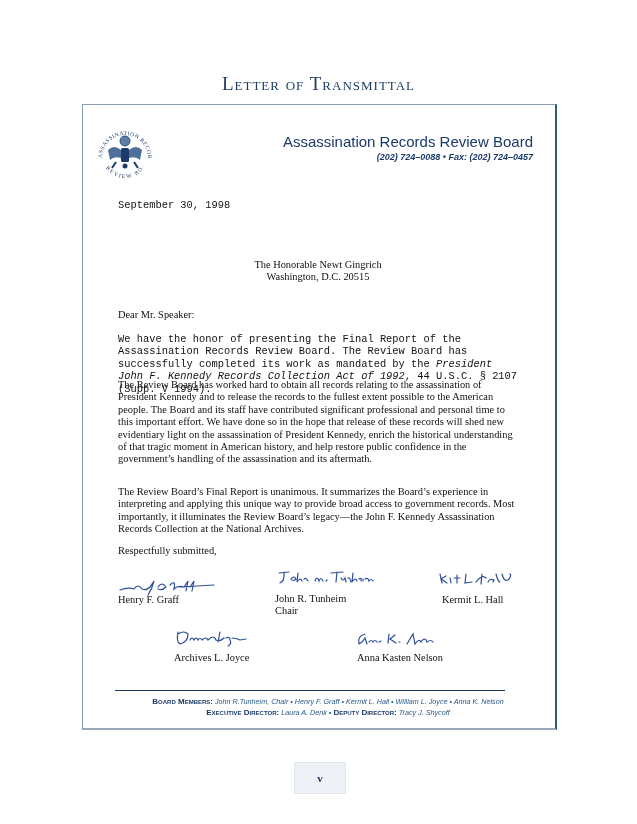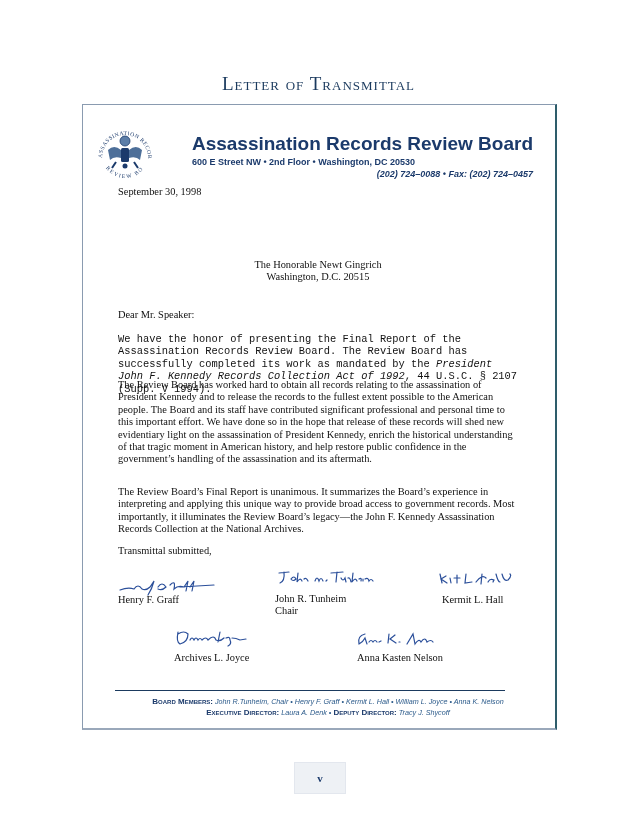--- a/index.html
+++ b/index.html
@@ -1,25 +1,25 @@
 <!DOCTYPE html>
 <html><head>
 <meta charset="utf-8">
 <style>
   html, body { margin: 0; padding: 0; background: #ffffff; }
   body { width: 637px; height: 824px; position: relative; overflow: hidden; font-family: "Liberation Serif", serif; color: #111; }
   .title { position: absolute; top: 73px; left: 0; width: 637px; text-align: center; font-family: "Liberation Serif", serif; color: #1b3a5e; font-size: 19px; letter-spacing: 1px; font-variant: small-caps; }
   .frame { position: absolute; left: 82px; top: 104px; width: 472px; height: 623px; border: 1px solid #8a9bb0; border-right: 2px solid #2e5d6b; border-bottom: 2px solid #9aa8ba; background: #fff; }
   .seal { position: absolute; left: 94px; top: 124px; width: 62px; height: 62px; }
   .lh { position: absolute; right: 104px; top: 133px; text-align: right; font-family: "Liberation Sans", sans-serif; color: #1b3a6b; }
-  .lh .org { font-weight: bold; font-size: 19px; }
+  .lh .org { font-weight: normal; font-size: 15px; }
   .lh .addr { font-weight: bold; font-size: 9px; margin-top: 2px; text-align: left; }
   .lh .phone { font-weight: bold; font-style: italic; font-size: 9px; margin-top: 2px; }
   .body { position: absolute; left: 118px; width: 400px; font-size: 10.4px; line-height: 12.4px; color: #111; }
-  .date { top: 186px; }
+  .date { top: 199px; font-family: Liberation Mono, monospace; }
   .addr-block { top: 259px; text-align: center; }
   .salutation { top: 309px; }
   .p1 { top: 333px; font-family: Liberation Mono, monospace; }
   .p2 { top: 379px; }
   .p3 { top: 486px; }
   .closing { top: 545px; }
   .p1 .ital { font-style: italic; }
   .sig { position: absolute; font-size: 10.4px; line-height: 12.4px; color: #111; }
   .sig svg { position: absolute; }
   .sig-graff { left: 118px; top: 581px; }
@@ -56,40 +56,39 @@
   <circle cx="31" cy="17" r="5" fill="#5c7ea8" stroke="#1b3a6b" stroke-width="0.8"></circle>
   <path d="M14 26 Q20 20 27 26 L27 34 Q20 32 16 36 Z" fill="#4d6f99"></path>
   <path d="M48 26 Q42 20 35 26 L35 34 Q42 32 46 36 Z" fill="#4d6f99"></path>
   <rect x="27" y="24" width="8" height="14" rx="1.5" fill="#1b3a6b"></rect>
   <path d="M22 38 L18 44 M40 38 L44 44" stroke="#1b3a6b" stroke-width="2"></path>
   <circle cx="31" cy="42" r="2.5" fill="#1b3a6b"></circle>
 </svg>
 
 <div class="lh">
   <div class="org">Assassination Records Review Board</div>
-  <div class="addr">600 E Street NW • 2nd Floor • Washington, DC 20530</div>
   <div class="phone">(202) 724–0088 • Fax: (202) 724–0457</div>
 </div>
 
 <div class="body date">September 30, 1998</div>
 
 <div class="body addr-block">
   <div>The Honorable Newt Gingrich</div>
   <div>Washington, D.C. 20515</div>
 </div>
 
 <div class="body salutation">Dear Mr. Speaker:</div>
 
 <div class="body p1"><span>We have the honor of presenting the Final Report of the Assassination Records Review Board.  The Review Board has successfully completed its work as mandated by the </span><span class="ital">President John F. Kennedy Records Collection Act of 1992</span><span>, 44 U.S.C. § 2107 (Supp. V 1994).</span></div>
 
 <div class="body p2">The Review Board has worked hard to obtain all records relating to the assassination of President Kennedy and to release the records to the fullest extent possible to the American people.  The Board and its staff have contributed significant professional and personal time to this important effort.  We have done so in the hope that release of these records will shed new evidentiary light on the assassination of President Kennedy, enrich the historical understanding of that tragic moment in American history, and help restore public confidence in the government’s handling of the assassination and its aftermath.</div>
 
 <div class="body p3">The Review Board’s Final Report is unanimous.  It summarizes the Board’s experience in interpreting and applying this unique way to provide broad access to government records.  Most importantly, it illuminates the Review Board’s legacy—the John F. Kennedy Assassination Records Collection at the National Archives.</div>
 
-<div class="body closing">Transmittal submitted,</div>
+<div class="body closing">Respectfully submitted,</div>
 
 <div class="sig sig-graff">
   <svg width="100" height="20" style="left:0;top:-4px;" viewBox="0 0 100 20">
     <path class="ink" d="M2 13 Q10 10 16 12 Q20 6 24 12 Q28 14 32 10 L36 4 Q34 12 30 18 M40 10 Q44 4 48 10 Q44 14 40 12 M52 8 Q58 2 56 12 Q60 8 66 10 L70 4 L68 14 M72 10 L76 4 L74 14 M62 10 L96 8"></path>
   </svg>
   <div style="position:absolute;top:13px;white-space:nowrap;">Henry F. Graff</div>
 </div>
 
 <div class="sig sig-tunheim">
   <svg width="100" height="18" style="left:0;top:-12px;" viewBox="0 0 100 18">

